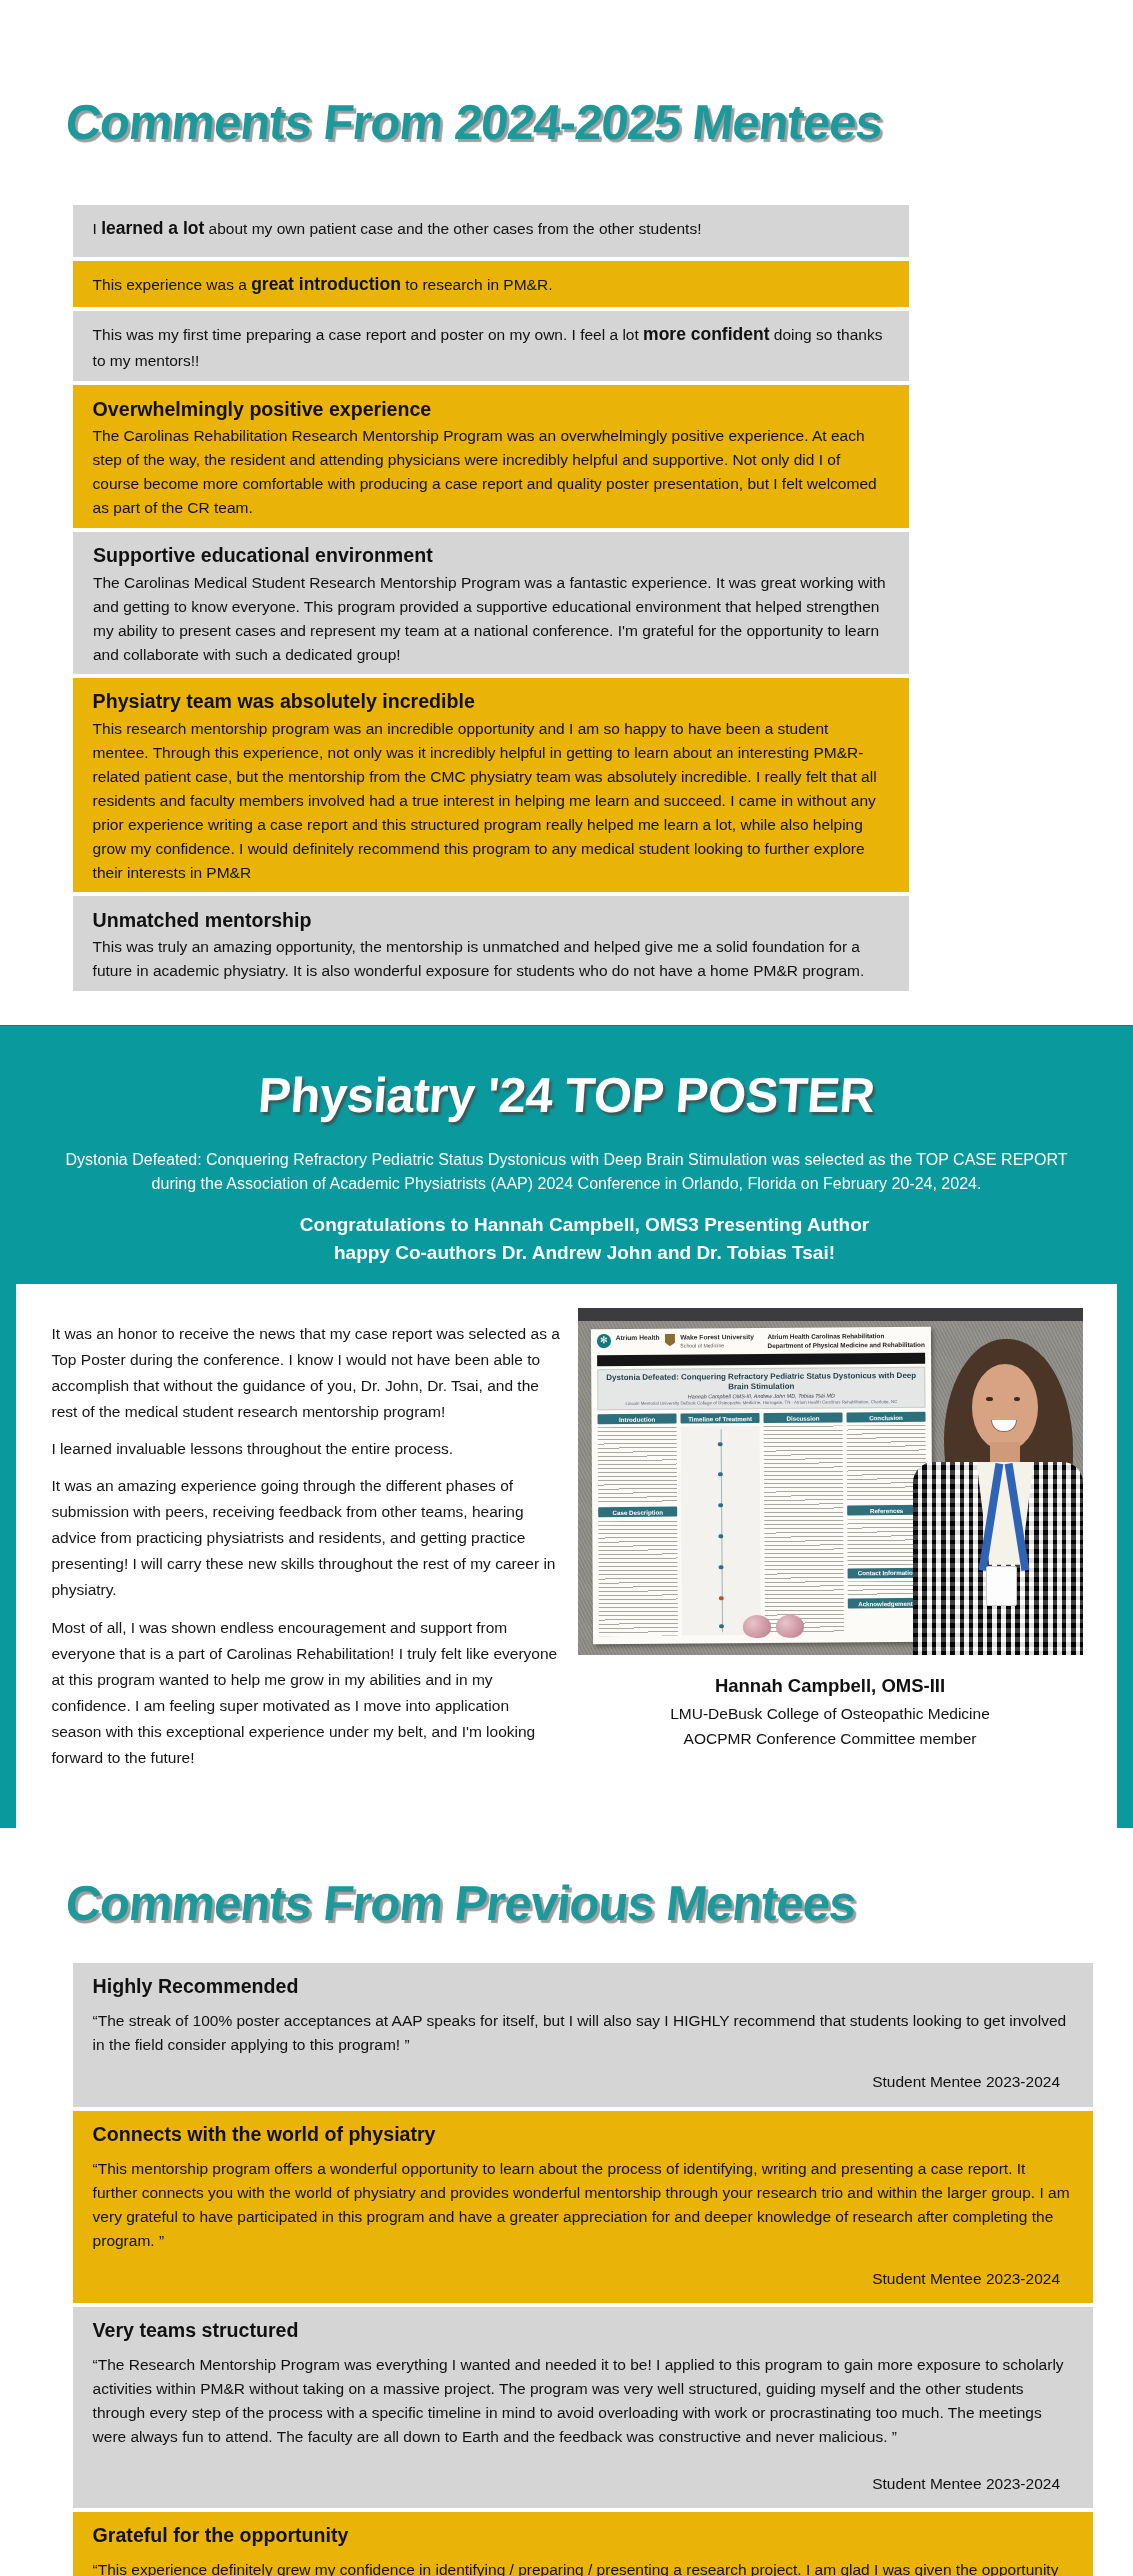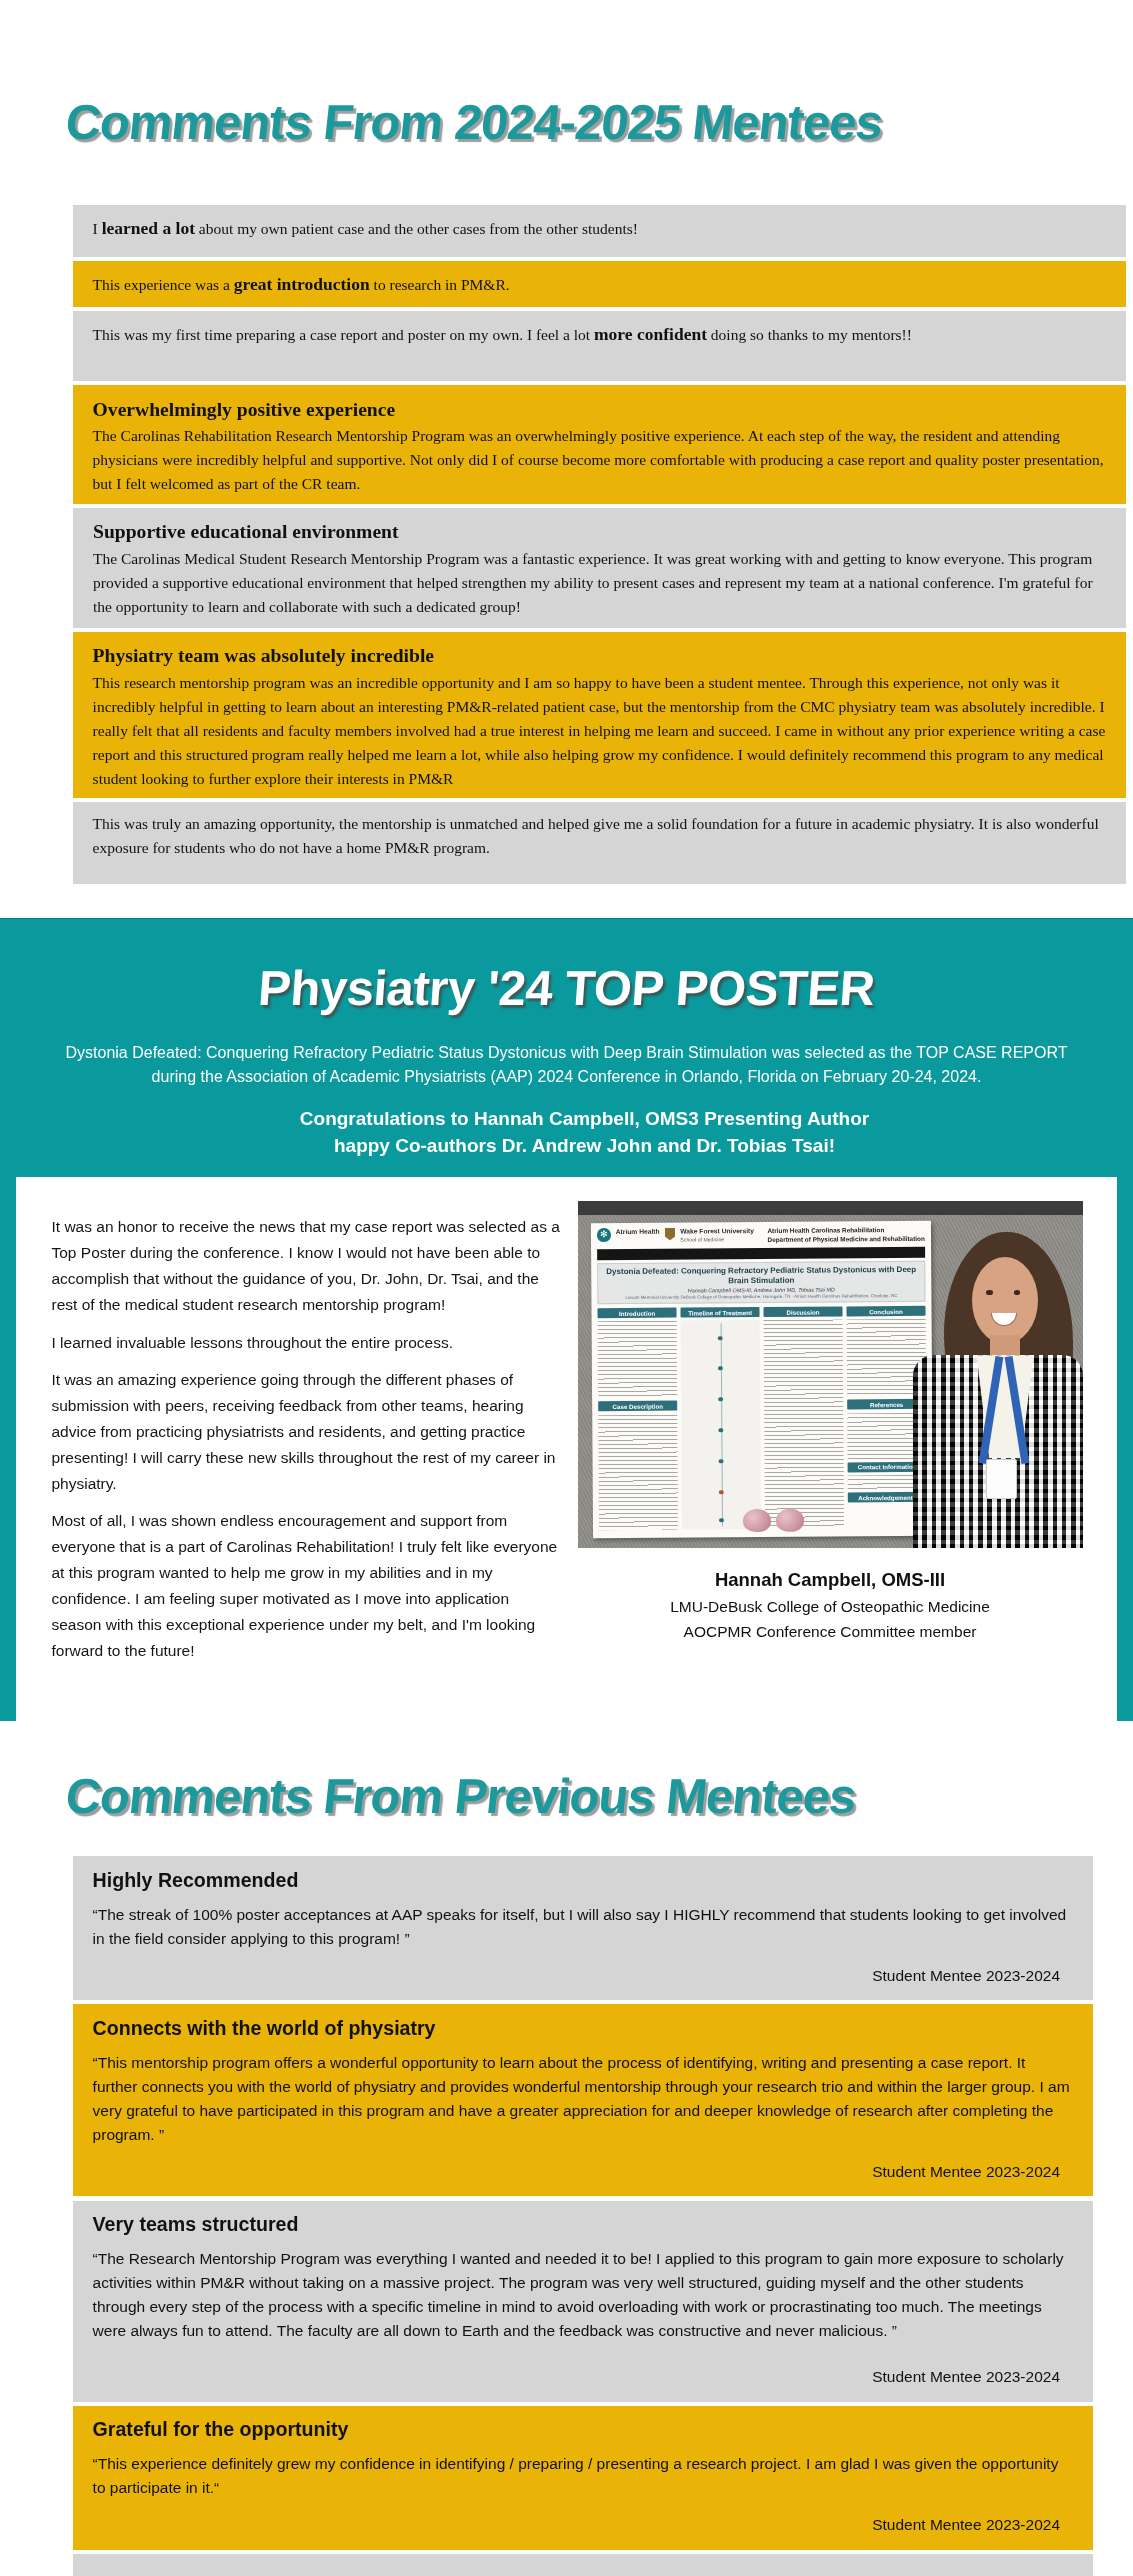--- a/index.html
+++ b/index.html
@@ -11,21 +11,21 @@
   
   .mega-heading{
     margin:0 0 0 66px;
     font-size:49px;font-weight:bold;letter-spacing:-1px;
     color:#1d999c;display:inline-block;transform:skewX(-6deg);
     text-shadow:3.1px 3.1px 1px #9e9e9e;white-space:nowrap;
   }
   .heading-wrap1{padding-top:94px;height:72px;}
   .heading-wrap2{padding-top:47px;height:77px;}
   
-  .boxes{width:1053px;margin:39px 0 0 73px;font-family:Liberation Serif, serif;}
+  .boxes{width:836px;margin:39px 0 0 73px;}
   .boxes2{width:1020px;margin:11.3px 0 0 73px;}
   .comment-box{
     box-sizing:border-box;padding:10.3px 20.6px 7.2px 19.6px;margin-bottom:4.1px;
     display:flex;flex-direction:column;font-size:15.5px;line-height:1.55;
   }
   .box-dark{background:#d5d5d5;}
   .box-light{background:#eab308;}
   .cb-header{font-size:19.6px;font-weight:bold;margin:2.1px 0 3.1px 0;line-height:1.2;}
   .cb-body{margin:0;}
   .cb-bold{font-weight:bold;font-size:17.5px;}
@@ -151,20 +151,21 @@
     <div class="cb-header">Supportive educational environment</div>
     <p class="cb-body">The Carolinas Medical Student Research Mentorship Program was a fantastic experience. It was great working with and getting to know everyone. This program provided a supportive educational environment that helped strengthen my ability to present cases and represent my team at a national conference. I'm grateful for the opportunity to learn and collaborate with such a dedicated group!</p>
   </div>
 
   <div class="comment-box box-light" style="min-height: 156px;">
     <div class="cb-header">Physiatry team was absolutely incredible</div>
     <p class="cb-body">This research mentorship program was an incredible opportunity and I am so happy to have been a student mentee. Through this experience, not only was it incredibly helpful in getting to learn about an interesting PM&amp;R-related patient case, but the mentorship from the CMC physiatry team was absolutely incredible. I really felt that all residents and faculty members involved had a true interest in helping me learn and succeed. I came in without any prior experience writing a case report and this structured program really helped me learn a lot, while also helping grow my confidence. I would definitely recommend this program to any medical student looking to further explore their interests in PM&amp;R</p>
   </div>
 
   <div class="comment-box box-dark" style="min-height: 82px;">
+    <div class="cb-header">Unmatched mentorship</div>
     <p class="cb-body">This was truly an amazing opportunity, the mentorship is unmatched and helped give me a solid foundation for a future in academic physiatry. It is also wonderful exposure for students who do not have a home PM&amp;R program.</p>
   </div>
 </div>
 
 <div class="teal-section">
   <div class="tp-title">Physiatry '24 TOP POSTER</div>
   <div class="tp-announce">Dystonia Defeated: Conquering Refractory Pediatric Status Dystonicus with Deep Brain Stimulation was selected as the TOP CASE REPORT during the Association of Academic Physiatrists (AAP) 2024 Conference in Orlando, Florida on February 20-24, 2024.</div>
   <div class="tp-congrats">
     <span>Congratulations to Hannah Campbell, OMS3 Presenting Author</span><br>
     <span>happy Co-authors Dr. Andrew John and Dr. Tobias Tsai!</span>

